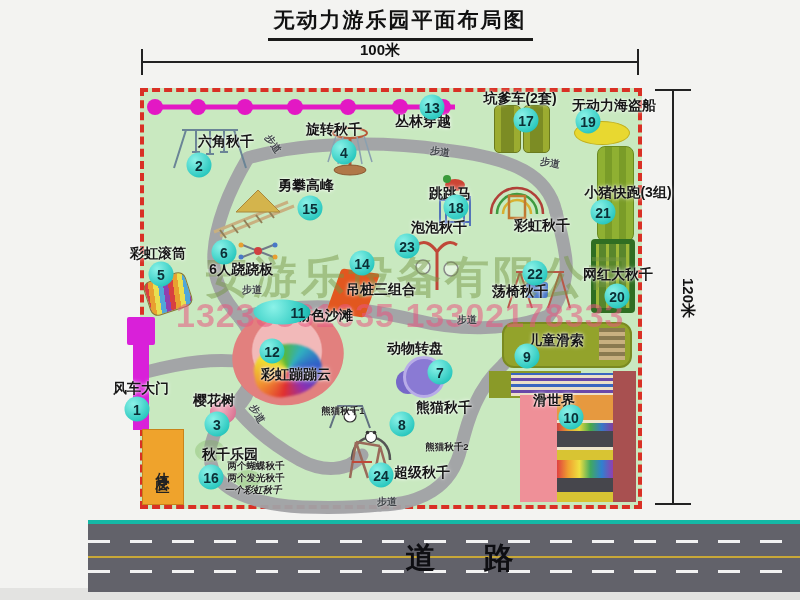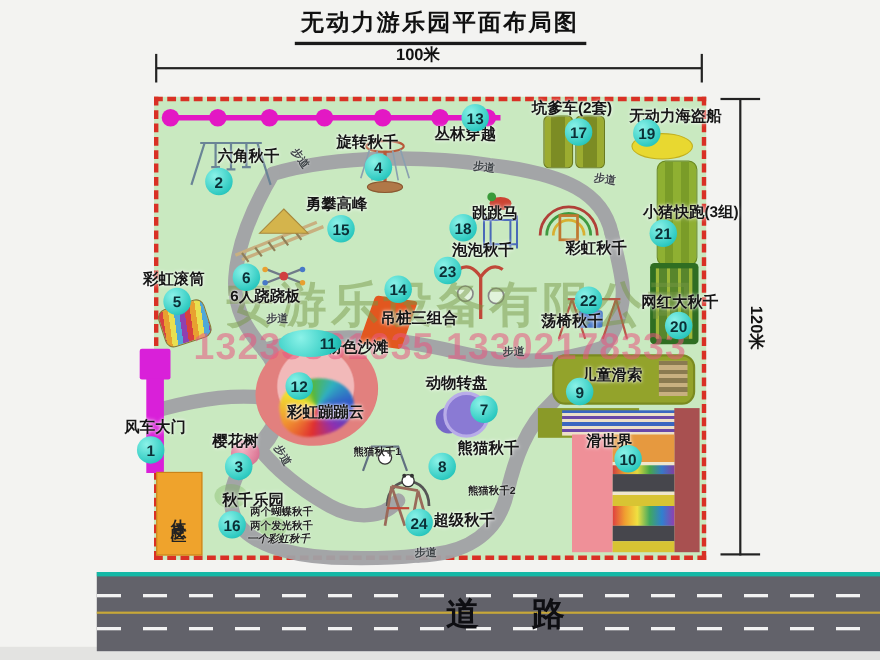--- a/index.html
+++ b/index.html
@@ -263,21 +263,21 @@
       <div class="badge" style="left: 405px; top: 107px; margin-left: 27px;">13</div>
       <div class="attraction-label" style="left: 381px; top: 290px;">吊桩三组合</div>
       <div class="badge" style="left: 362px; top: 263px;">14</div>
       <div class="attraction-label" style="left: 306px; top: 186px;">勇攀高峰</div>
       <div class="badge" style="left: 310px; top: 208px;">15</div>
       <div class="attraction-label" style="left: 230px; top: 455px;">秋千乐园</div>
       <div class="badge" style="left: 211px; top: 477px;">16</div>
       <div class="attraction-label" style="left: 520px; top: 99px;">坑爹车(2套)</div>
       <div class="badge" style="left: 526px; top: 120px;">17</div>
       <div class="attraction-label" style="left: 450px; top: 194px;">跳跳马</div>
-      <div class="badge" style="left: 421px; top: 207px;">18</div>
+      <div class="badge" style="left: 456px; top: 207px;">18</div>
       <div class="attraction-label" style="left: 614px; top: 106px;">无动力海盗船</div>
       <div class="badge" style="left: 588px; top: 121px;">19</div>
       <div class="attraction-label" style="left: 618px; top: 275px;">网红大秋千</div>
       <div class="badge" style="left: 617px; top: 296px;">20</div>
       <div class="attraction-label" style="left: 628px; top: 193px;">小猪快跑(3组)</div>
       <div class="badge" style="left: 603px; top: 212px;">21</div>
       <div class="attraction-label" style="left: 508px; top: 292px; padding-left: 24px;">荡椅秋千</div>
       <div class="badge" style="left: 535px; top: 273px;">22</div>
       <div class="attraction-label" style="left: 439px; top: 228px;">泡泡秋千</div>
       <div class="badge" style="left: 407px; top: 246px;">23</div>

